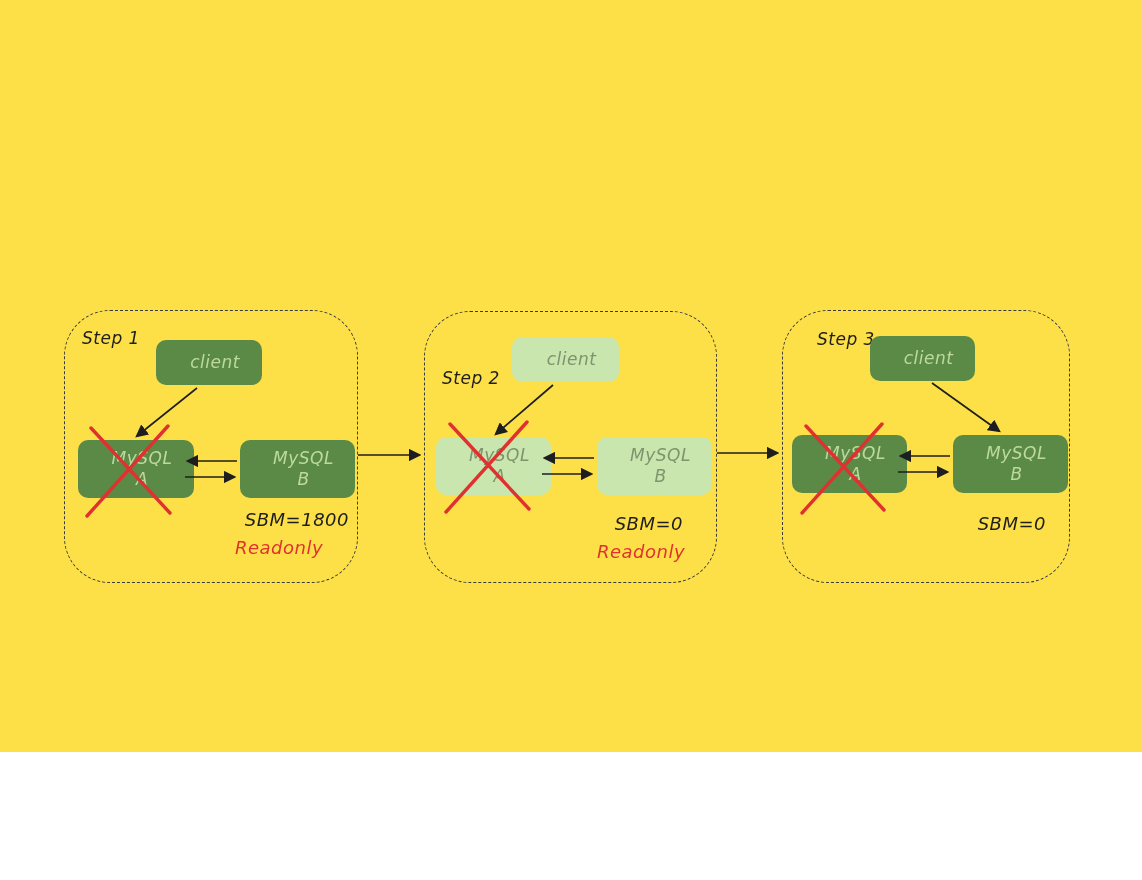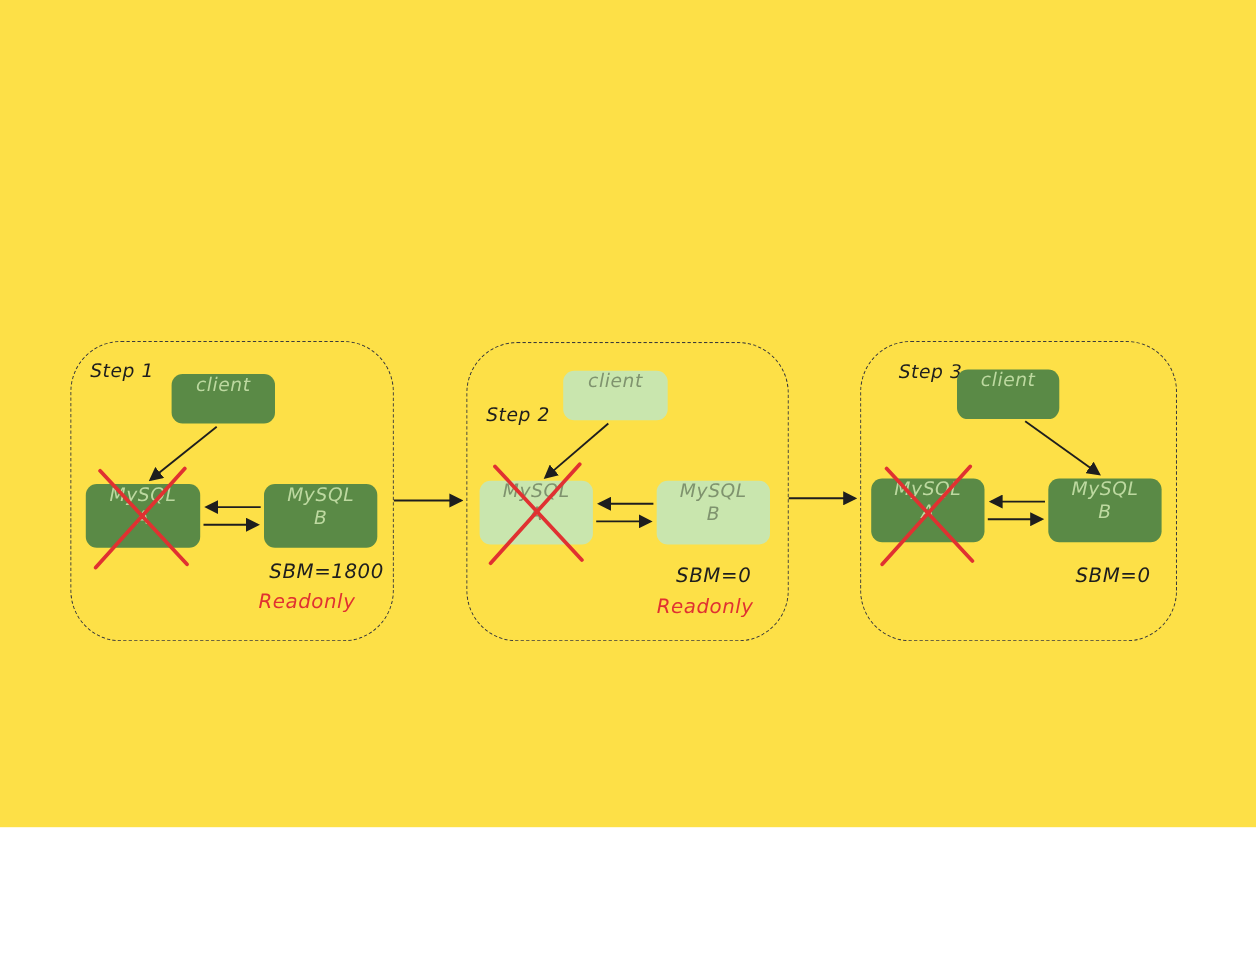--- a/index.html
+++ b/index.html
@@ -22,24 +22,26 @@
     font-size:17px;
     color:#1e1e1e;
     letter-spacing:.5px;
   }
   .node{
     position:absolute;
     border-radius:10px;
     display:flex;
     flex-direction:column;
     align-items:center;
+    justify-content:center;
     text-align:center;
     font-size:17px;
     line-height:1.25;
     letter-spacing:.5px;
+    padding-left:12px;
   }
   .node.dark{background:#5a8a46;color:#bdd9a0;}
   .node.light{background:#c9e6ae;color:#7f936e;}
   .sbm{
     position:absolute;
     font-size:18px;
     color:#1e1e1e;
     text-align:right;
     letter-spacing:.5px;
   }

